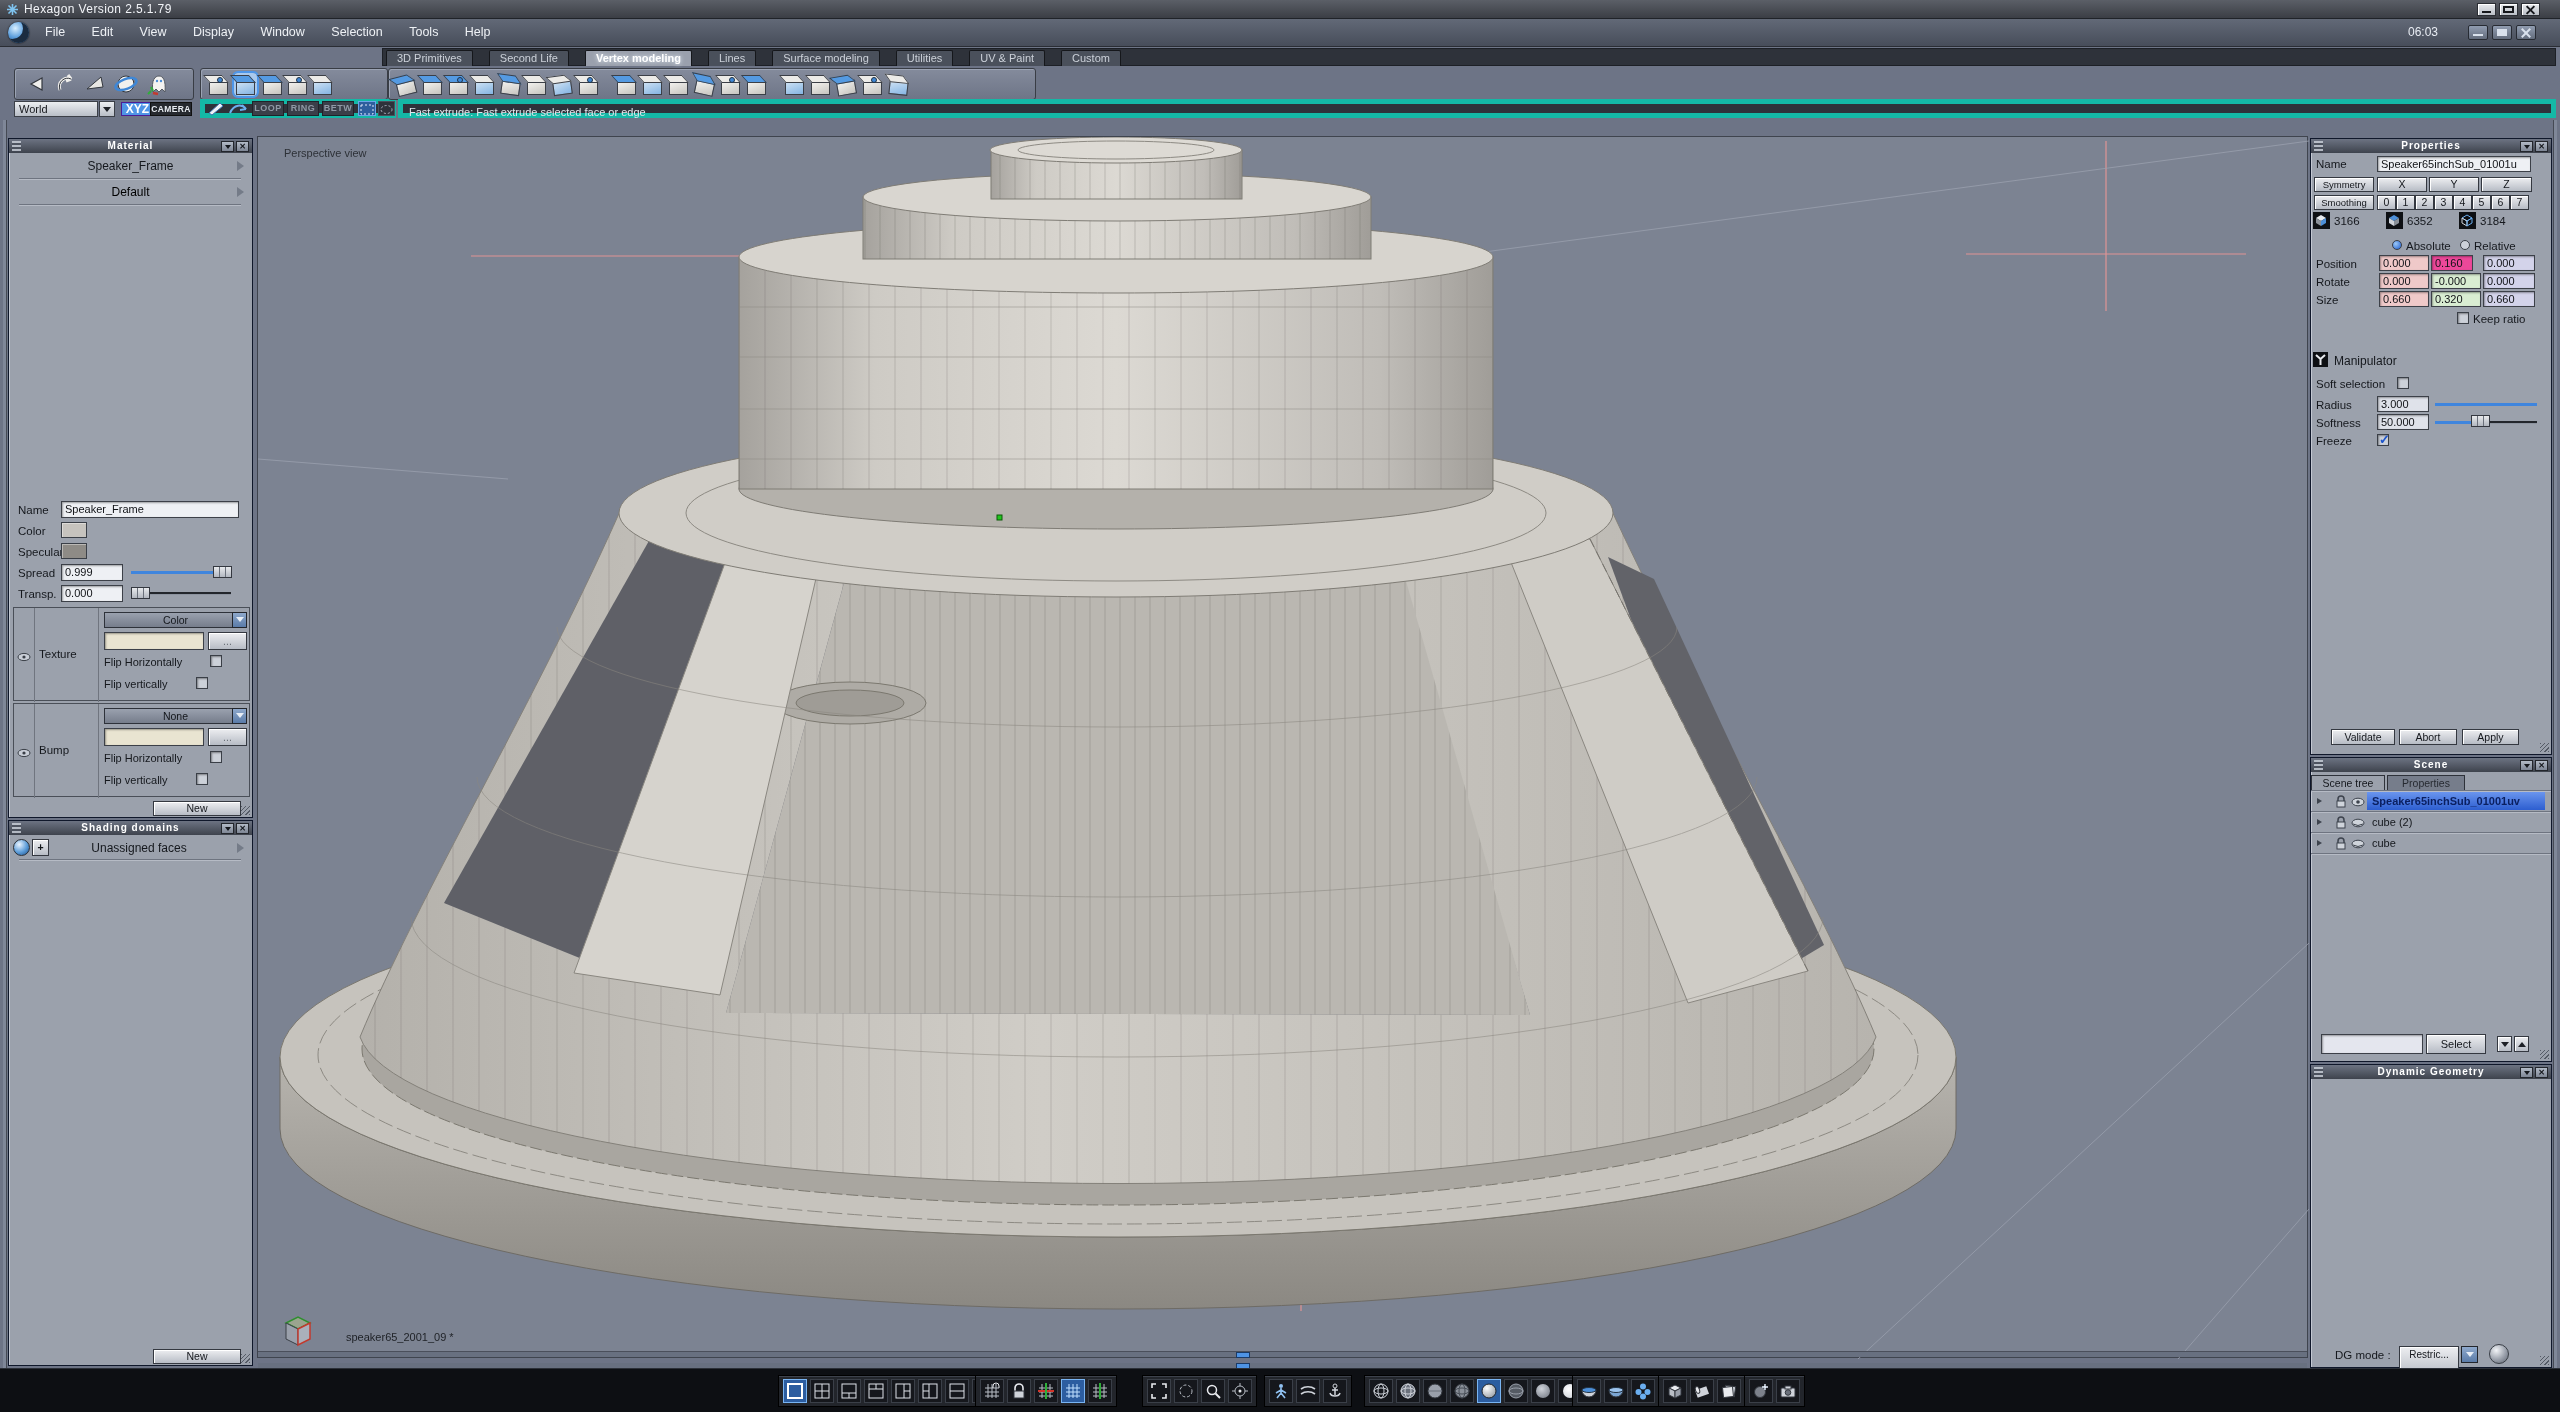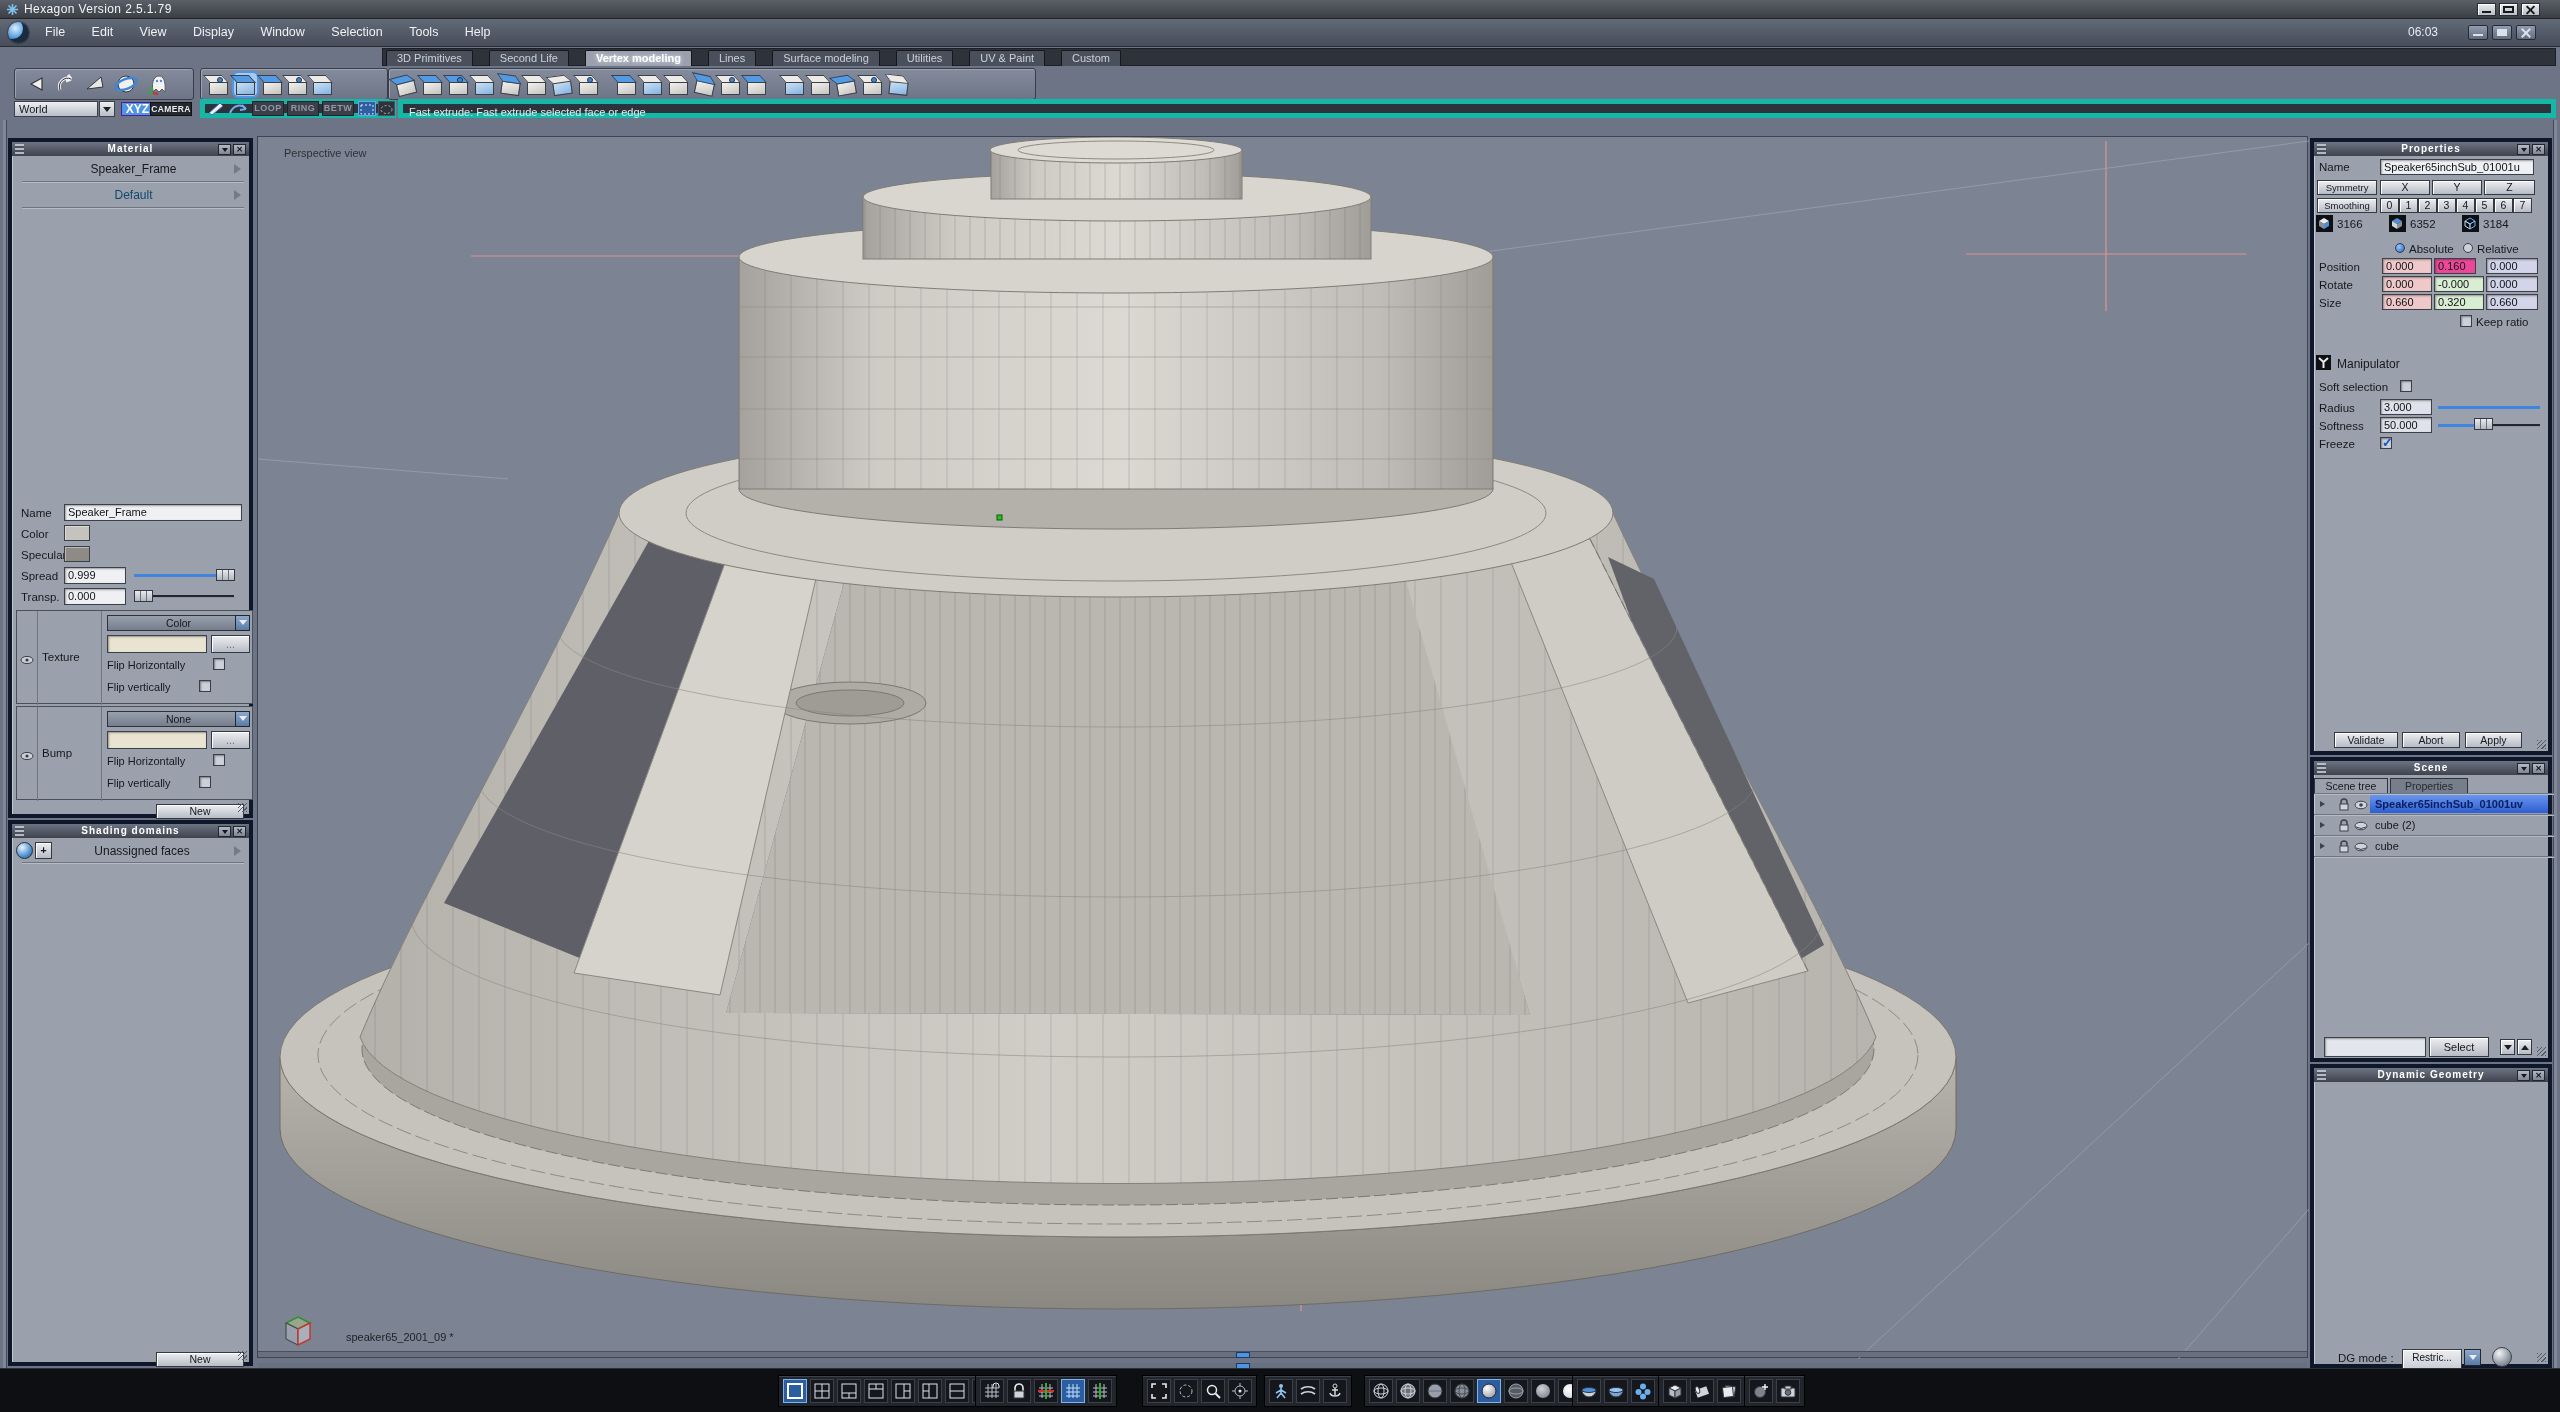--- a/index.html
+++ b/index.html
@@ -42,21 +42,21 @@
   .selbox{padding:1px 2px;background:#a9c9ed;outline:2px solid #4e96e8;border-radius:4px;display:flex}
   .gap{margin-left:12px}
   .ticon{display:flex;align-items:center;justify-content:center}
   .darkstrip{position:absolute;top:52px;height:19px;background:#2e323a;border:5px solid #14b8a6}
   #statusbar{left:398px;width:2158px;color:#e4e7ec;font-size:11px;line-height:17px;padding-left:6px}
   .smallsel{position:absolute;top:54px;height:16px;background:linear-gradient(#eceef1,#b9bec7);border:1px solid #3c4048;font-size:11px;color:#16181d;line-height:14px;padding:0 4px}
   .flatdark{position:absolute;top:54px;height:15px;background:#3a3f49;border:1px solid #20232a;color:#9099a6;font-size:9px;font-weight:bold;text-align:center;line-height:13px;letter-spacing:.5px}
   .tria{width:0;height:0;border-left:4px solid transparent;border-right:4px solid transparent;border-top:5px solid #1d2026;margin:5px auto 0}
 
   
-  .panel{position:absolute;background:#9ba1ac;border:4px solid #0f172a;box-shadow:inset 1px 1px 0 #c3c8d2}
+  .panel{position:absolute;background:#9ba1ac;border:1px solid #0f172a;box-shadow:inset 1px 1px 0 #c3c8d2}
   .ptitle{position:absolute;left:0;right:0;top:0;height:14px;background:linear-gradient(#6c7382,#3e434d);color:#fff;font-size:10px;font-weight:bold;text-align:center;line-height:14px;letter-spacing:1px}
   .pgrip{position:absolute;left:3px;top:2px;width:9px;height:10px;background:repeating-linear-gradient(0deg,#cdd3dc 0 2px,#4a505c 2px 4px);opacity:.8}
   .pbtn{position:absolute;top:2px;width:13px;height:11px;background:linear-gradient(#b2bac6,#7e8695);border:1px solid #23262c;color:#14171c;font-size:8px;line-height:9px;text-align:center;font-weight:bold}
   .plabel{position:absolute;font-size:11.5px;color:#15181d}
   .input{position:absolute;background:#eef0f4;border:1px solid #3c4048;box-shadow:inset 1px 1px 2px rgba(0,0,0,.35);font-size:11px;color:#101216;padding:0 3px;line-height:14px;white-space:nowrap;overflow:hidden}
   .bevelbtn{position:absolute;background:linear-gradient(#edeef1,#b7bcc5);border:1px solid #343840;box-shadow:inset 1px 1px 0 #fff;color:#14171c;font-size:10.5px;text-align:center}
   .chk{position:absolute;width:12px;height:12px;background:#ccd1d9;border:1px solid #3a3f47;box-shadow:inset 1px 1px 2px rgba(0,0,0,.4)}
   .chk.on::after{content:"✓";position:absolute;left:1px;top:-3px;color:#1d55cb;font-weight:bold;font-size:13px}
   .rad{position:absolute;width:10px;height:10px;border-radius:50%;background:#ccd1d9;border:1px solid #3a3f47}
   .rad.on{background:radial-gradient(circle at 35% 35%,#9cc8f6,#1c5bce)}
@@ -287,21 +287,21 @@
 
 <div class="panel" style="left:8px;top:138px;width:245px;height:680px">
   <div class="ptitle">Material</div>
   <span class="pgrip"></span>
   <span class="pbtn" style="right:18px"><span></span><span style="position:absolute;left:3px;top:3px;width:0;height:0;border-left:3px solid transparent;border-right:3px solid transparent;border-top:4px solid #14171c"></span></span>
   <span class="pbtn" style="right:3px">✕</span>
 
   <div class="abs" style="left:0;top:16px;width:243px;height:22px;text-align:center;font-size:12px;color:#15181d;line-height:22px">Speaker_Frame</div>
   <span class="arrow-r" style="right:8px;top:22px"></span>
   <div class="rowline" style="left:10px;top:39px;width:222px"></div>
-  <div class="abs" style="left:0;top:42px;width:243px;height:22px;text-align:center;font-size:12px;color:#0c4a6e;line-height:22px">Default</div>
+  <div class="abs" style="left:0;top:42px;width:243px;height:22px;text-align:center;font-size:12px;color:#000000;line-height:22px">Default</div>
   <span class="arrow-r" style="right:8px;top:48px"></span>
   <div class="rowline" style="left:10px;top:65px;width:222px"></div>
 
   <span class="plabel" style="left:9px;top:365px">Name</span>
   <div class="input" style="left:52px;top:362px;width:178px;height:17px">Speaker_Frame</div>
   <span class="plabel" style="left:9px;top:386px">Color</span>
   <div class="swatch" style="left:52px;top:383px;background:#c6c3be"></div>
   <span class="plabel" style="left:9px;top:407px">Specular</span>
   <div class="swatch" style="left:52px;top:404px;background:#8e8b86"></div>
 

